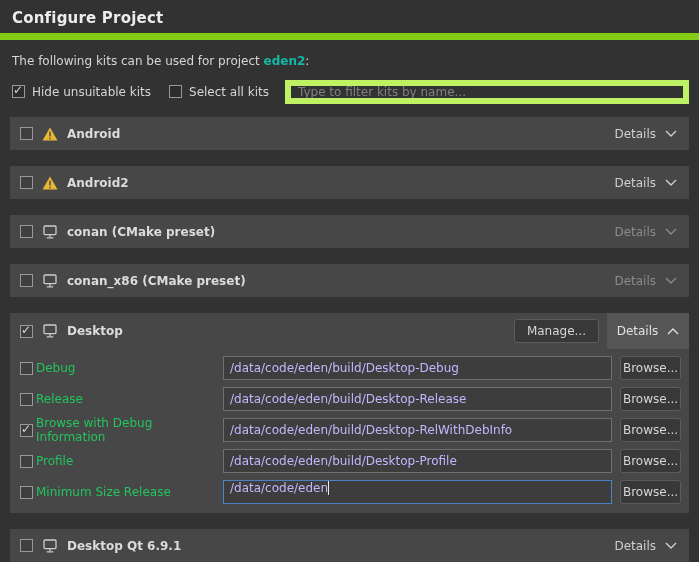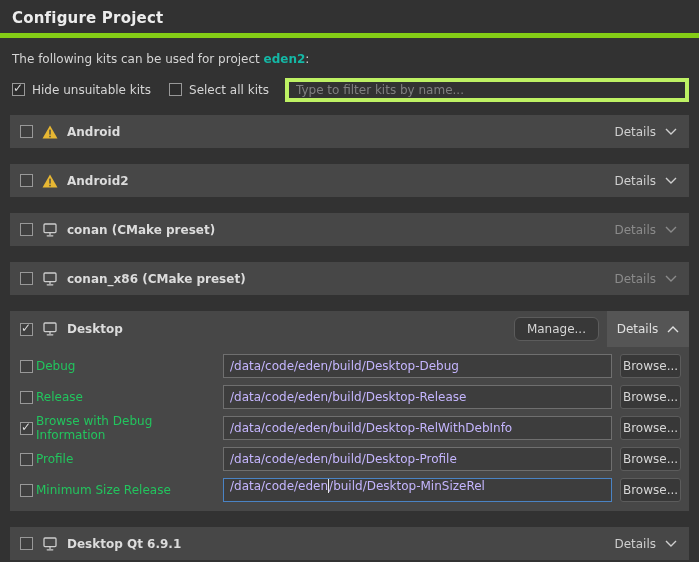--- a/index.html
+++ b/index.html
@@ -7,39 +7,39 @@
     width:699px;height:562px;
     background:#323232;
     font-family:"DejaVu Sans","Liberation Sans",sans-serif;
     color:#d6d6d6;
     overflow:hidden;
     box-sizing:border-box;
   }
   
   .hdr{
     padding:9px 12px 6px 12px;
-    border-bottom:5px solid #84cc16;
+    border-bottom:7px solid #84cc16;
   }
   .hdr h1{
     margin:0;font-size:15px;font-weight:bold;color:#ececec;letter-spacing:.2px;
   }
   
   .intro{margin:14px 12px 0 12px;font-size:12px;color:#d6d6d6;}
   .intro b{color:#14b8a6;}
   
   .filter-row{
     margin:12px 10px 0 12px;
     display:flex;align-items:center;height:24px;
   }
   .cb-group{display:flex;align-items:flex-start;}
   .cb-group + .cb-group{margin-left:18px;}
   .cb-label{font-size:12px;margin-left:7px;color:#d6d6d6;}
   .filter-input{
     flex:1;margin-left:16px;height:24px;box-sizing:border-box;
-    background:#323232;border:4px solid #bef264;
+    background:#323232;border:6px solid #bef264;
     color:#d9d9d9;font-size:12px;padding:0 7px;outline:none;
     font-family:"DejaVu Sans","Liberation Sans",sans-serif;
   }
   .filter-input::placeholder{color:#808080;}
   
   .checkbox{
     width:13px;height:13px;box-sizing:border-box;
     border:1px solid #989898;background:rgba(0,0,0,0.10);
     position:relative;flex:none;display:inline-block;
   }
@@ -75,21 +75,21 @@
     height:36px;display:flex;align-items:center;padding-left:10px;
   }
   .sec-hdr .kicon{margin-left:9px;}
   .sec-hdr .name{margin-left:9px;font-size:12px;font-weight:bold;color:#dcdcdc;}
   .btn{
     background:#383838;border:1px solid #5c5c5c;border-radius:3px;
     color:#d6d6d6;font-size:12px;height:24px;box-sizing:border-box;
     padding:0 12px;display:flex;align-items:center;justify-content:center;
     font-family:"DejaVu Sans","Liberation Sans",sans-serif;
   }
-  .manage-btn{margin-right:8px;border-radius:6px;}
+  .manage-btn{margin-right:8px;}
   .details-btn{
     width:82px;height:36px;background:#555555;
     display:flex;align-items:center;justify-content:center;
     font-size:12px;color:#e0e0e0;flex:none;
   }
   .details-btn .dlabel{margin-right:9px;}
   .cfg-row{
     display:flex;align-items:center;height:24px;
     margin:7px 8px 0 10px;
   }
@@ -253,21 +253,21 @@
       <div class="cfg-row">
         <span class="checkbox"></span>
         <span class="cfg-label">Profile</span>
         <input class="path-input" value="/data/code/eden/build/Desktop-Profile" style="">
         <button class="btn browse-btn">Browse...</button>
       </div>
 
       <div class="cfg-row">
         <span class="checkbox"></span>
         <span class="cfg-label">Minimum Size Release</span>
-        <div class="path-input focus-div"><span>/data/code/eden</span><span class="caret"></span><span>/build/Desktop-MinSizeRel</span></div>
+        <div class="path-input focus-div"><span>/data/code/eden</span><span class="caret"></span></div>
         <button class="btn browse-btn">Browse...</button>
       </div>
     </div>
 
     <div class="kit-row">
       <span class="checkbox"></span>
       <span class="kicon">
         <svg width="16" height="14" viewBox="0 0 16 14">
             <rect x="2" y="1" width="12" height="8.6" rx="1" fill="none" stroke="#cdcdcd" stroke-width="1.3"></rect>
             <path d="M8 9.6 v1.8 M5.2 12.8 h5.6" stroke="#cdcdcd" stroke-width="1.3" stroke-linecap="round"></path>

